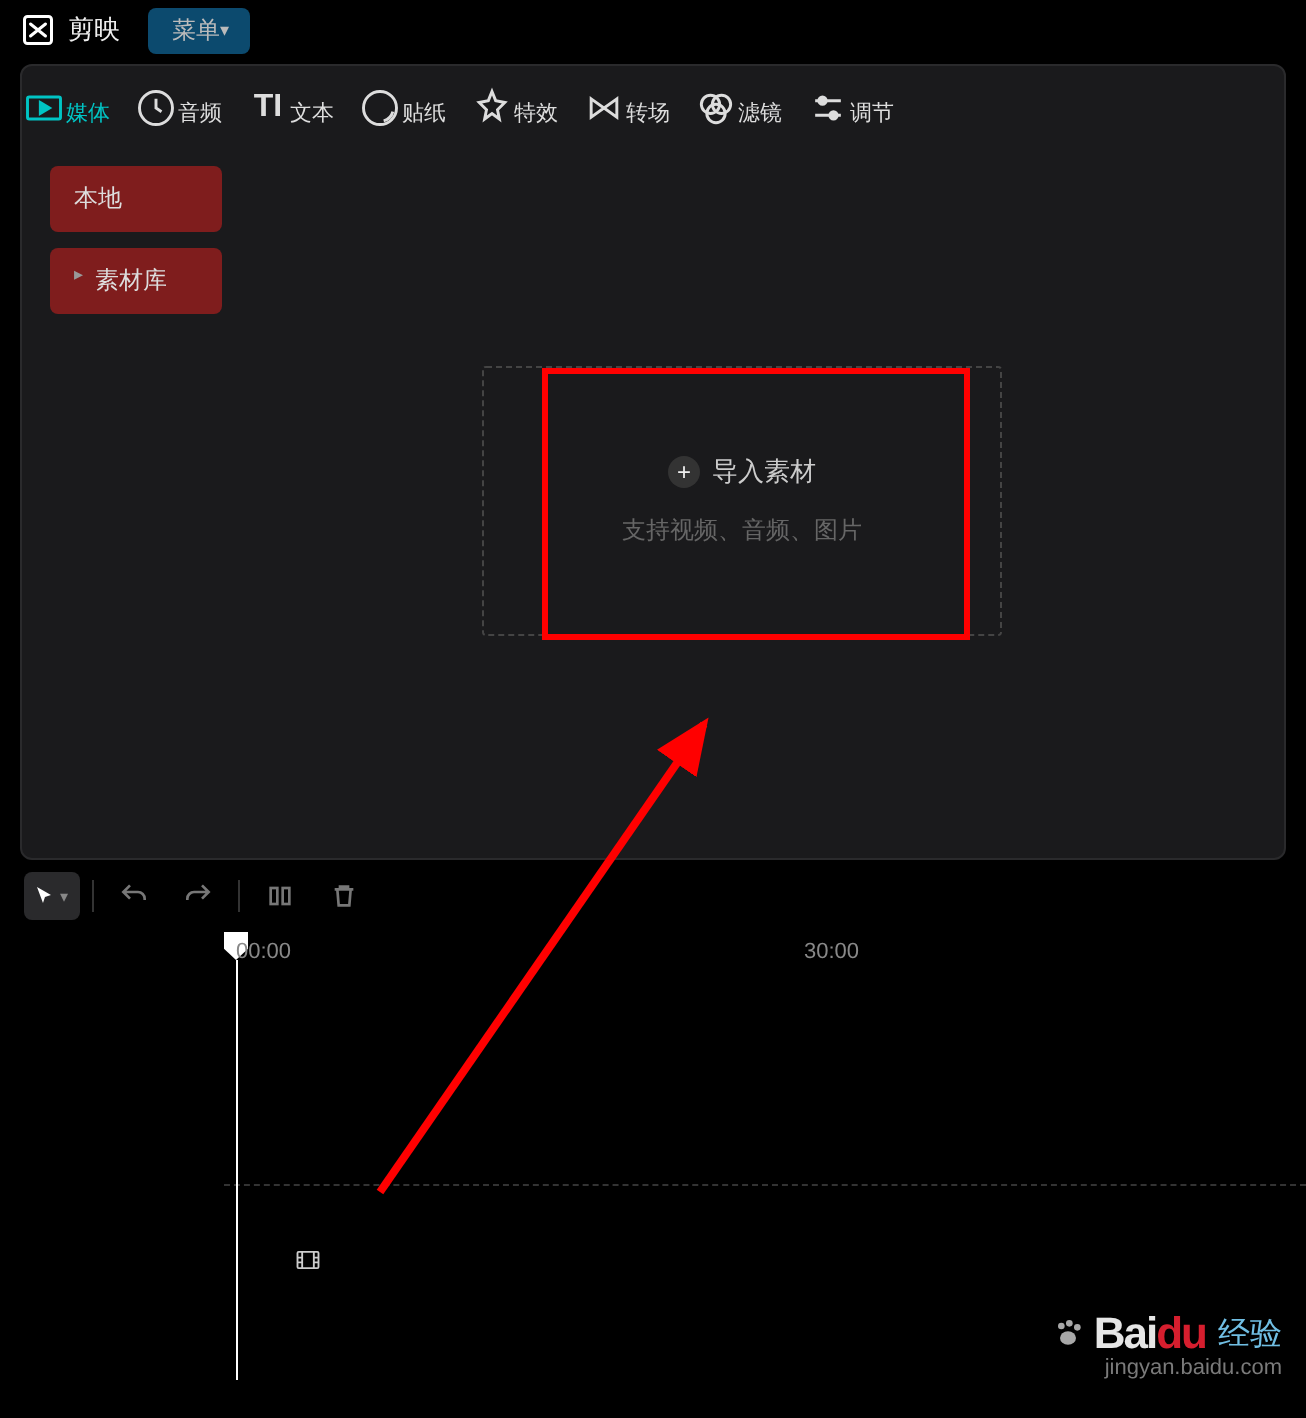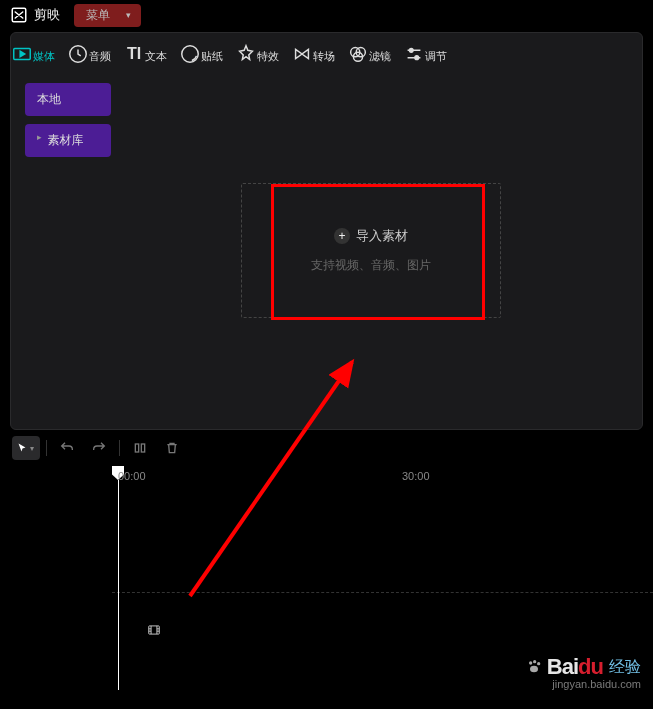--- a/index.html
+++ b/index.html
@@ -14,26 +14,26 @@
     .titlebar {
       display: flex; align-items: center;
       padding: 6px 10px;
       height: 30px;
     }
     .logo { display: flex; align-items: flex-end; gap: 6px; }
     .logo-icon { width: 18px; height: 18px; }
     .app-name { font-size: 13px; color: #eee; font-weight: 500; }
     .menu-btn {
       margin-left: 14px;
-      background: #7f1d1d;
+      background: #0c4a6e;
       color: #bbb;
       font-size: 12px;
       padding: 3px 10px 3px 12px;
       border-radius: 4px;
-      display: flex; align-items: center; gap: 16px;
+      display: flex; align-items: center; gap: 0;
       cursor: pointer;
       justify-content: space-between;
     }
     .menu-btn .chev { font-size: 9px; }
 
     .toolbar-wrap {
       margin: 2px 10px 0 10px;
       background: #1a1a1c;
       border: 1px solid #2a2a2c;
       border-radius: 6px;
@@ -58,21 +58,21 @@
       display: flex;
       margin: 0 10px;
       height: 356px;
     }
     .sidebar {
       width: 100px;
       padding: 10px 10px 0 4px;
       display: flex; flex-direction: column; gap: 8px;
     }
     .side-item {
-      background: #4c1d95;
+      background: #7f1d1d;
       color: #ddd;
       font-size: 12px;
       padding: 8px 12px;
       border-radius: 4px;
       cursor: pointer;
       display: flex; align-items: flex-start;
     }
     .side-item .tri {
       font-size: 9px; margin-right: 6px; color: #999;
     }

